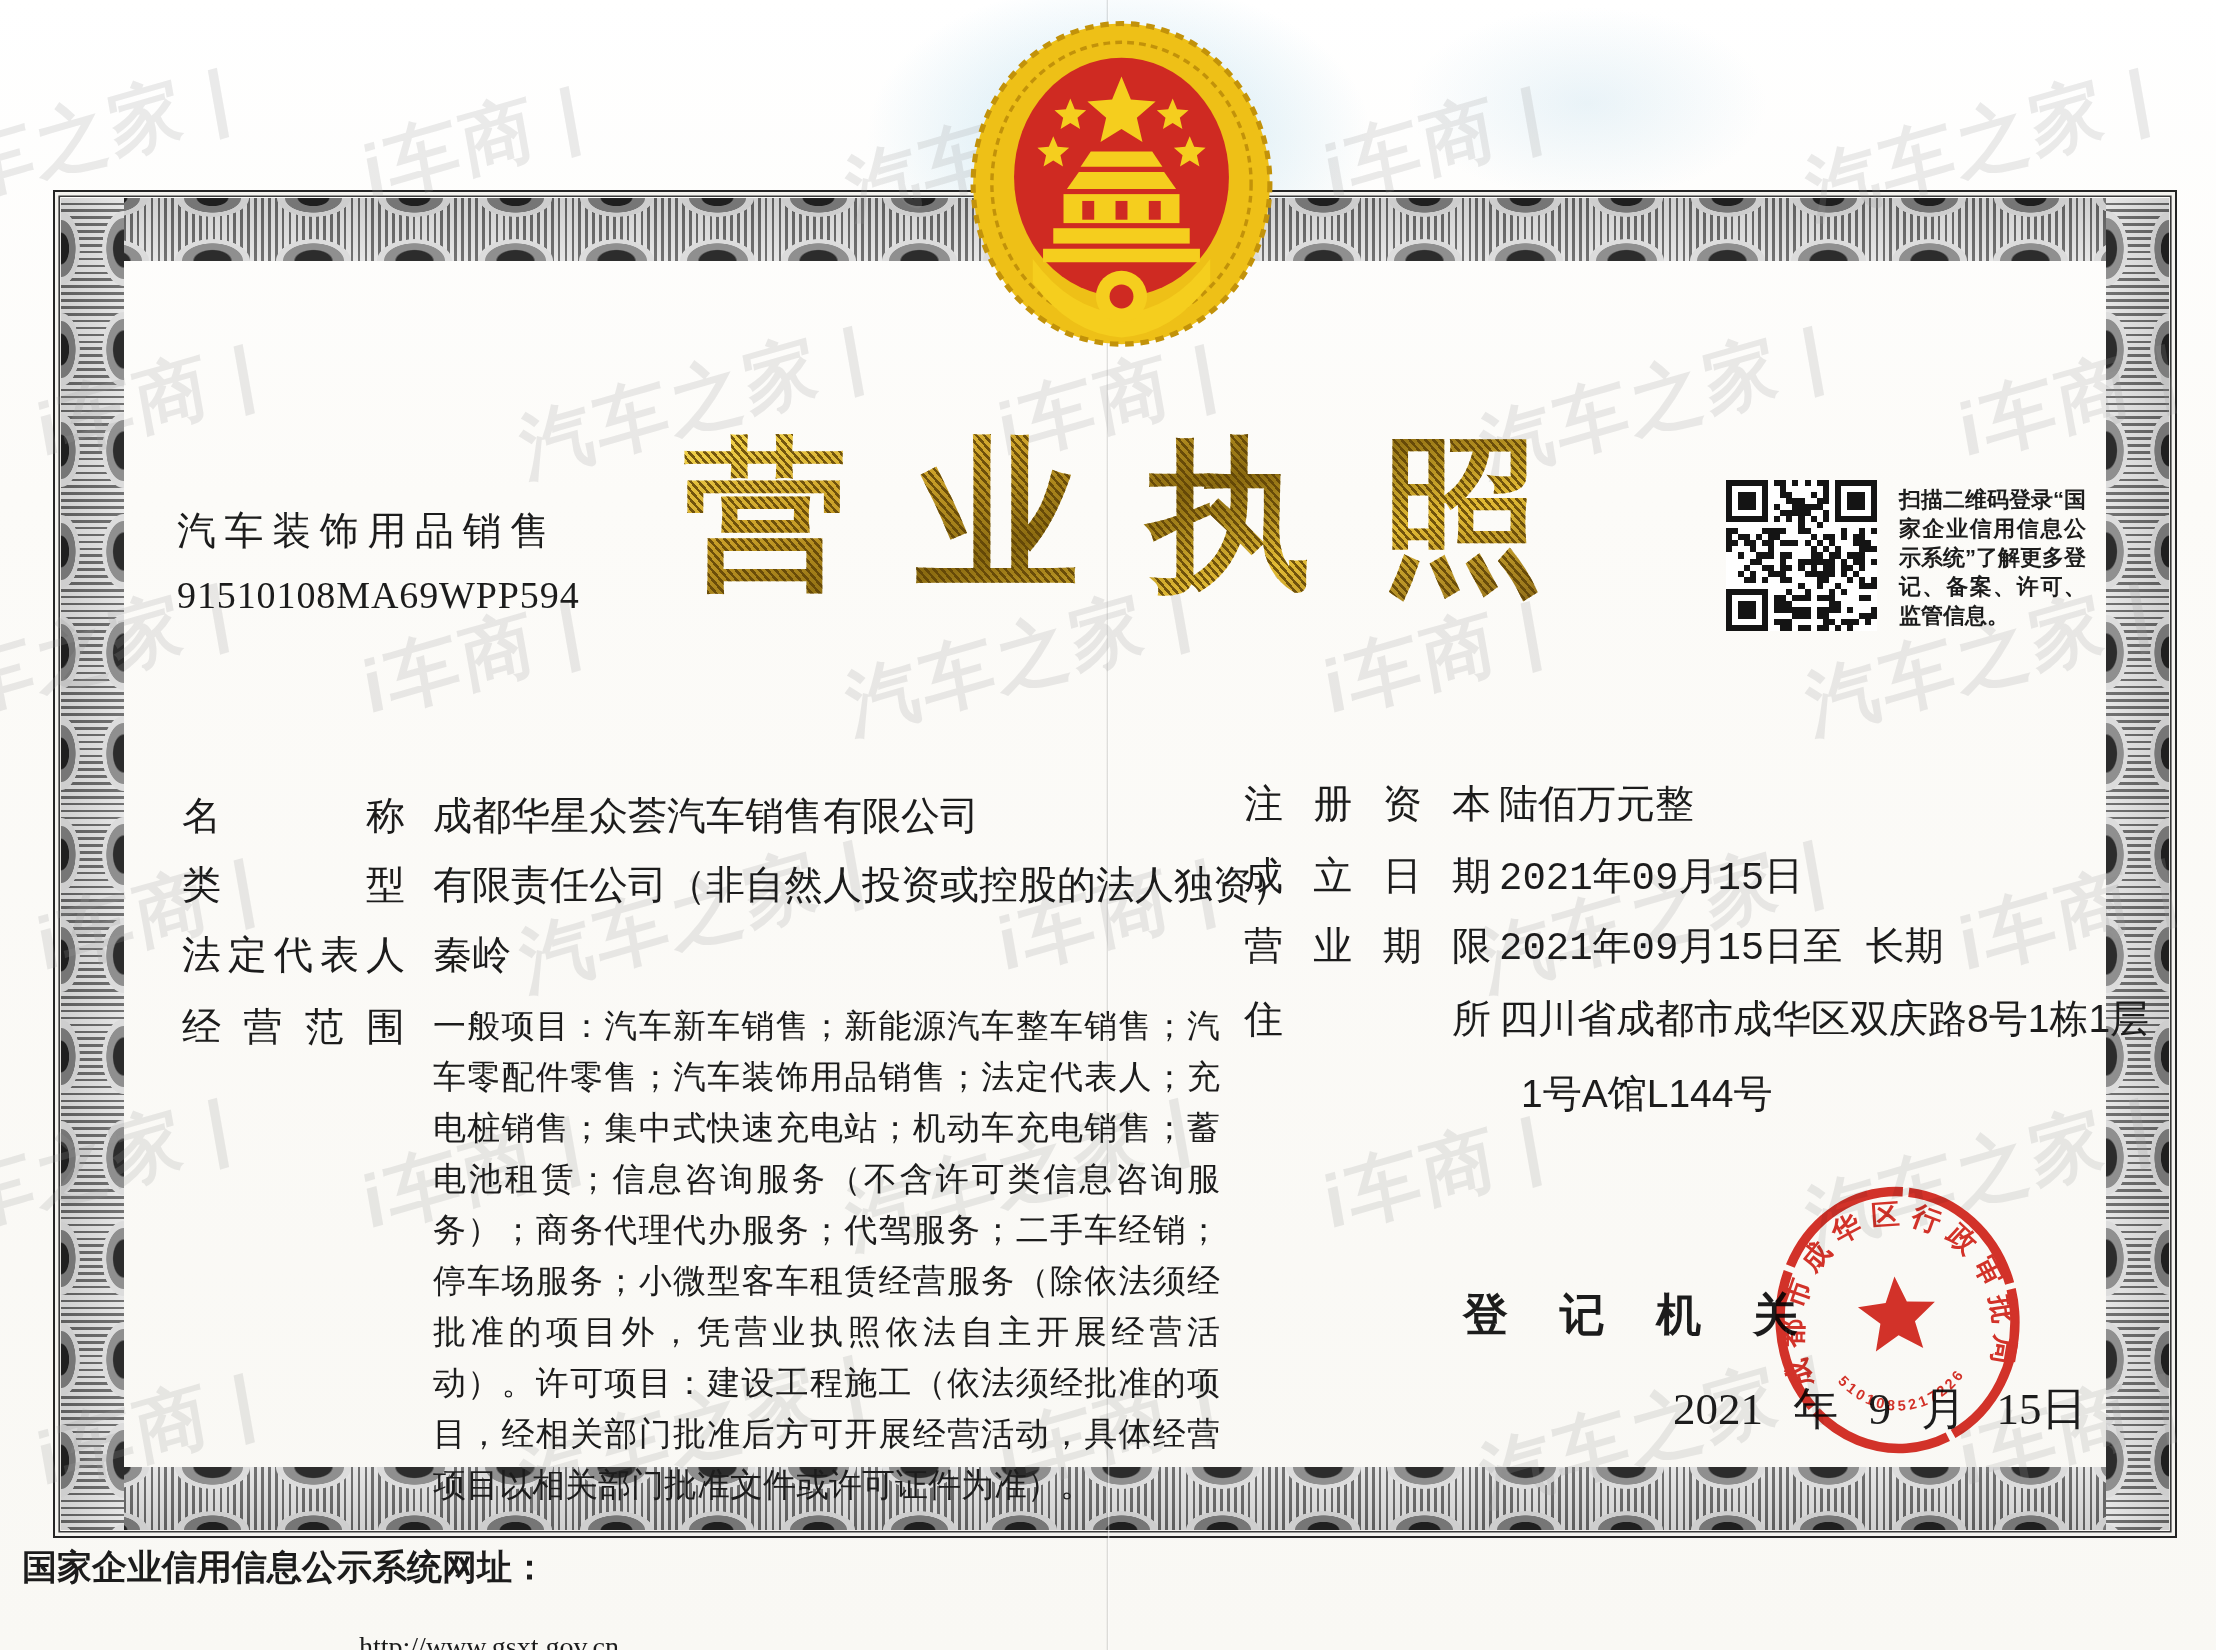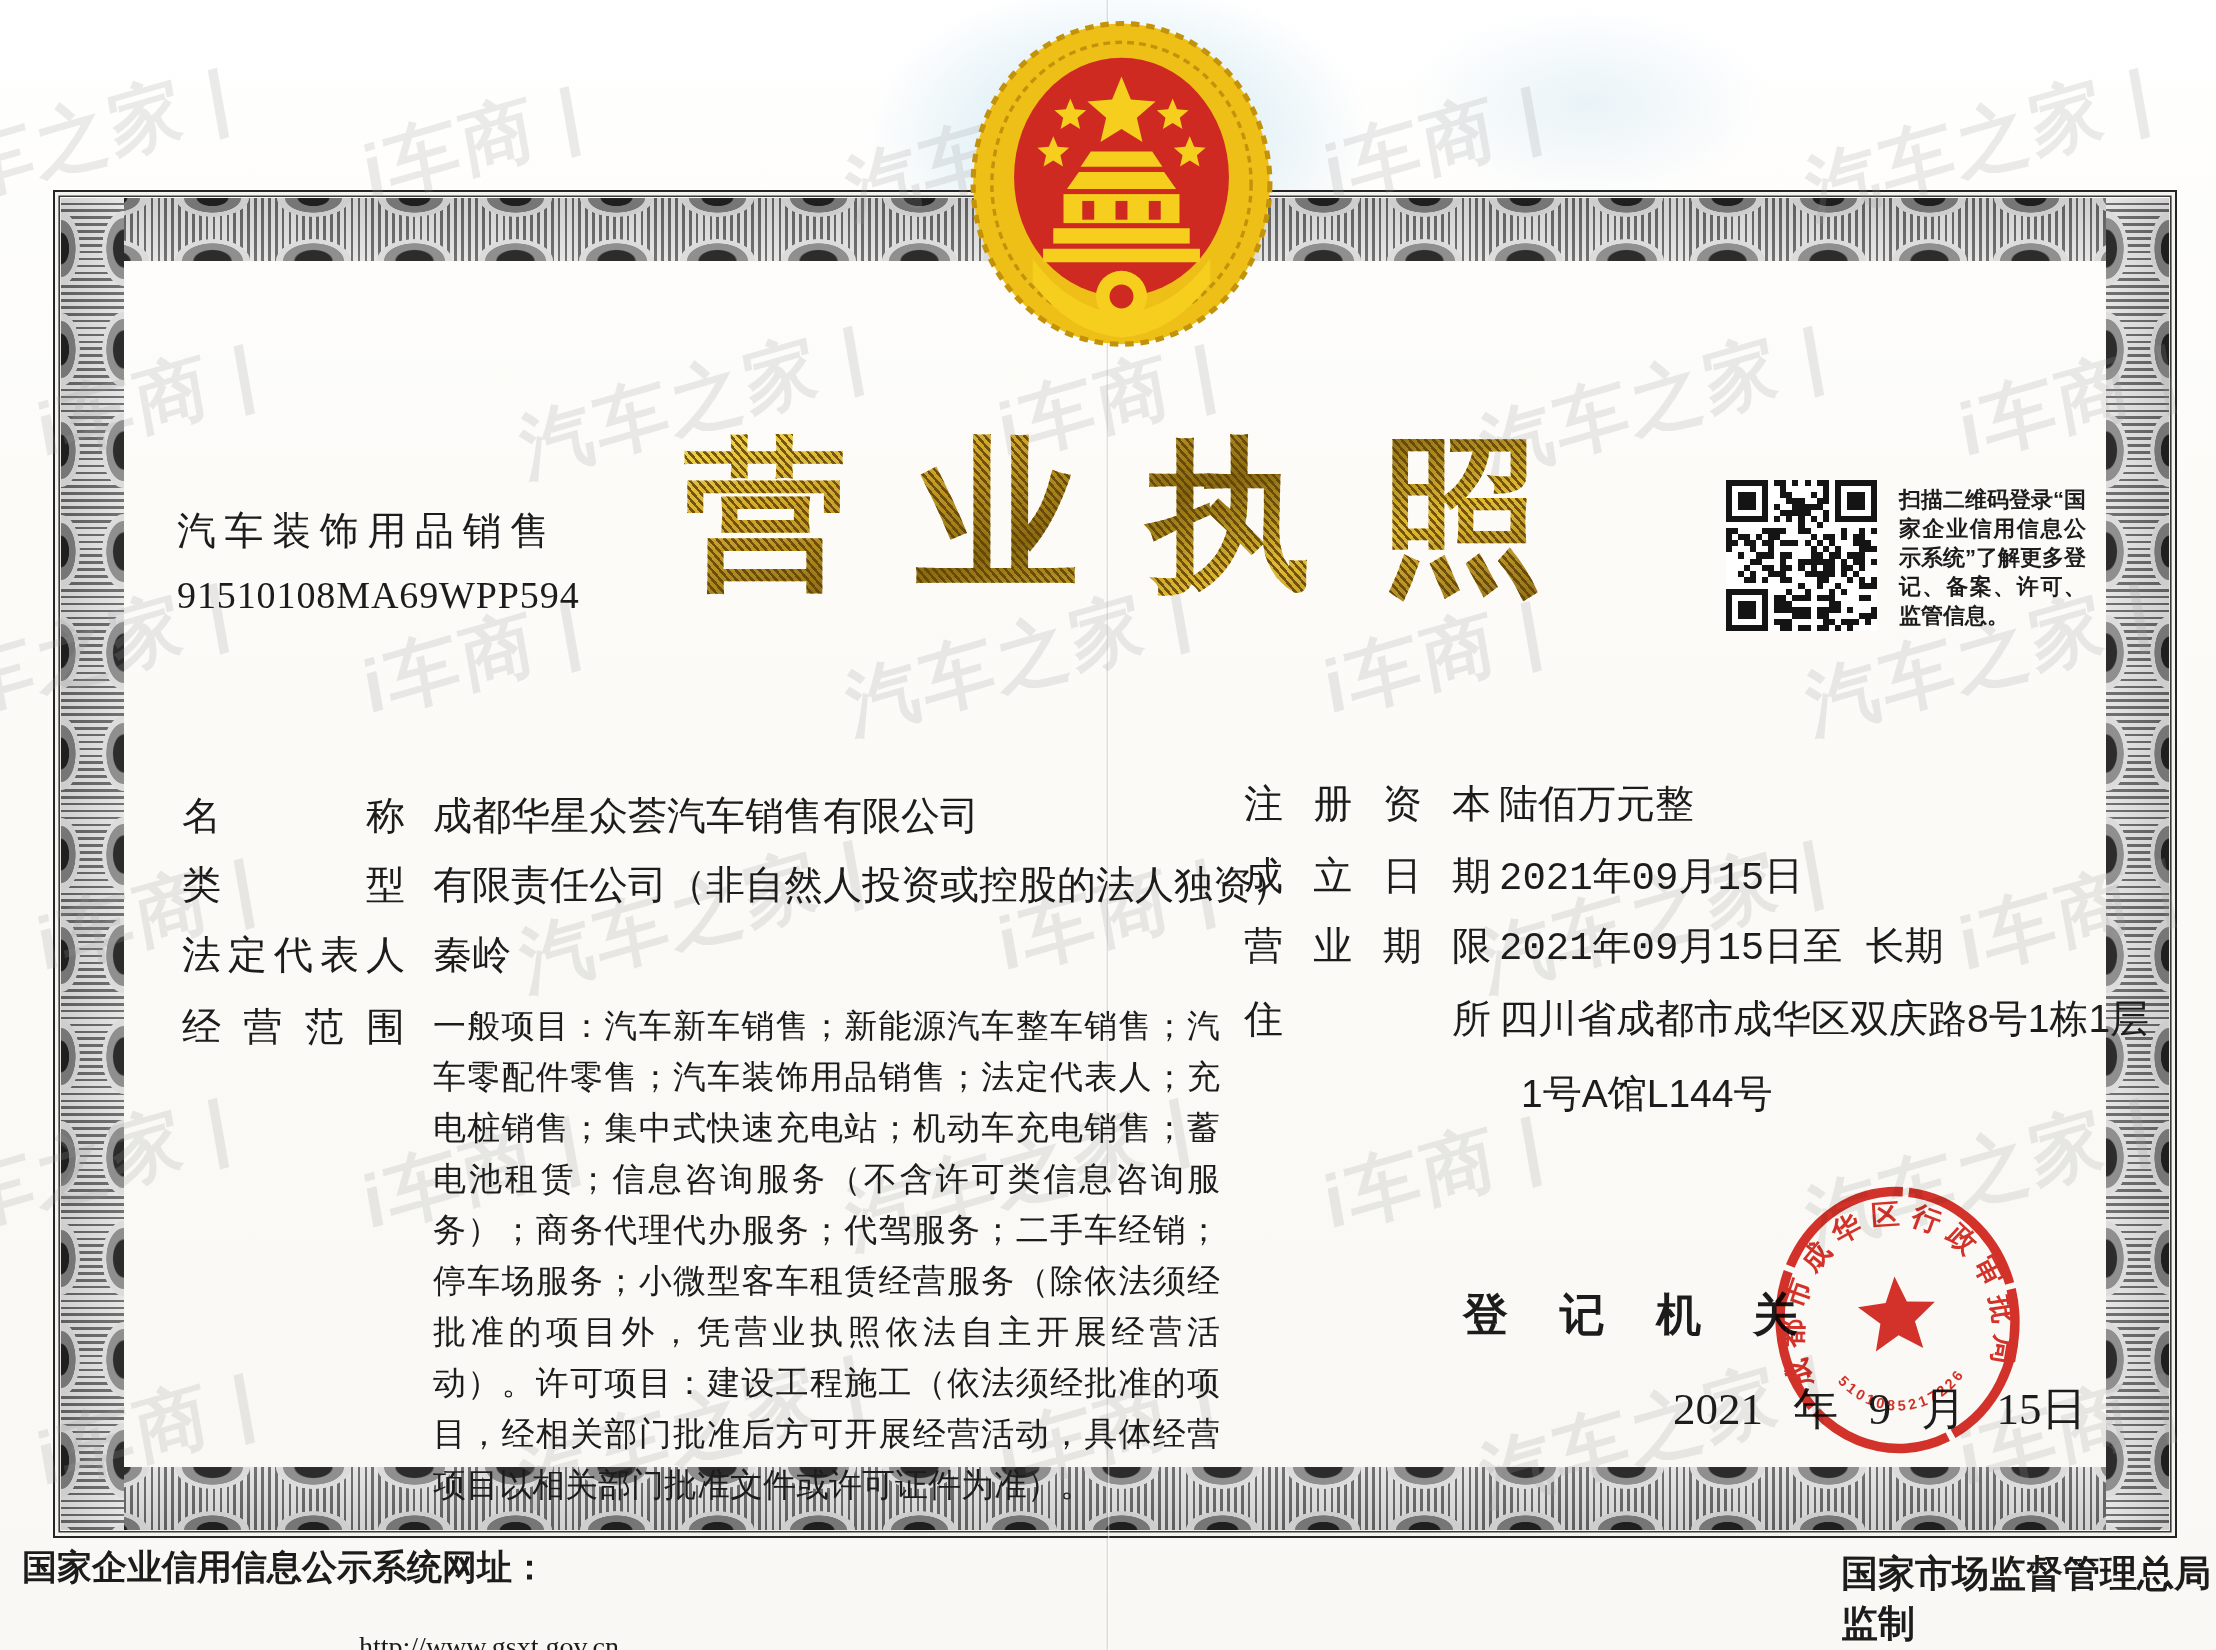--- a/index.html
+++ b/index.html
@@ -532,16 +532,15 @@
     <text fill="#d5281e" font-size="33" font-weight="700" letter-spacing="11" font-family="Liberation Sans, sans-serif">
       <textPath href="#sealTop" startOffset="50%" text-anchor="middle">成都市成华区行政审批局</textPath>
     </text>
     <text fill="#d5281e" font-size="17" font-weight="700" letter-spacing="4" font-family="Liberation Sans, sans-serif">
       <textPath href="#sealBot" startOffset="50%" text-anchor="middle">5101085217226</textPath>
     </text>
   </svg>
 
   <div class="site-label">国家企业信用信息公示系统网址：</div>
   <div class="site-url">http://www.gsxt.gov.cn</div>
-  <div class="issuer">国家市场监督管理总局监制</div>
 
 </div>
 
 
 </body></html>

